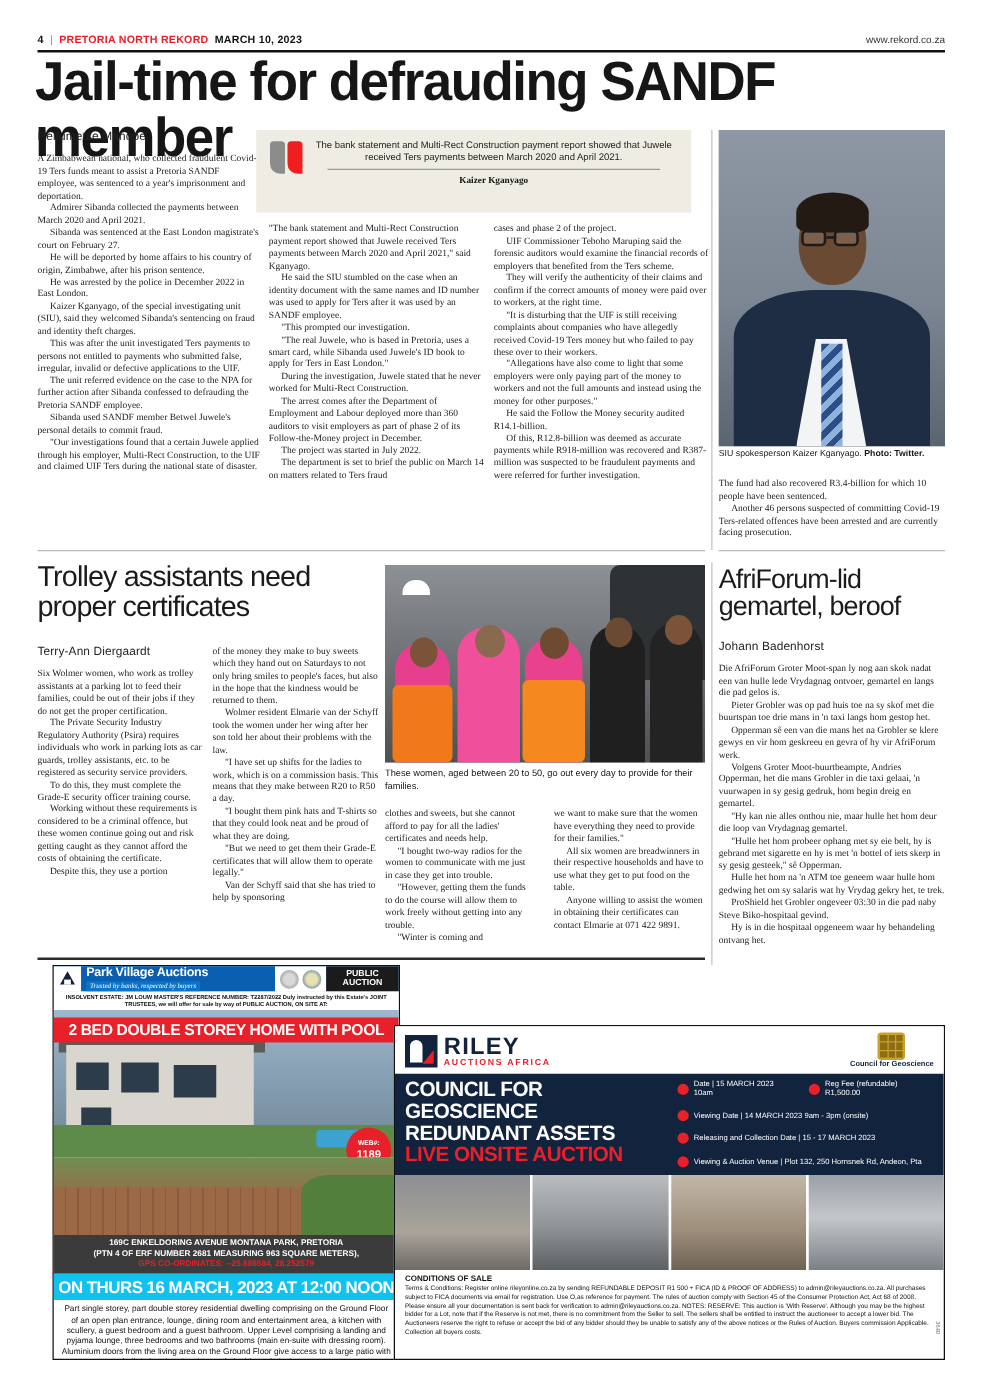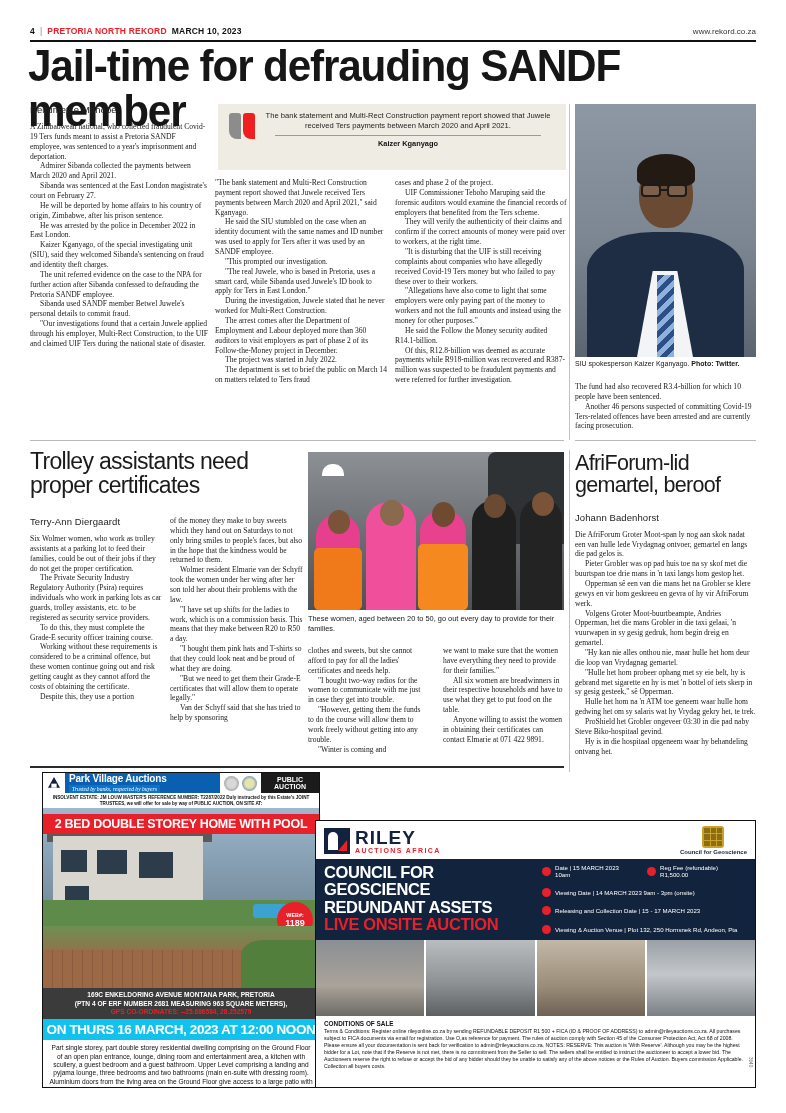--- a/index.html
+++ b/index.html
@@ -43,34 +43,34 @@
   }
 
   
   .col { position:absolute; }
   .body-text { font-family:"Liberation Serif", serif; font-size:7.6px; line-height:1.30; text-align:left; color:#1a1a1a;}
   .body-text p { margin:0; text-indent:10px; }
   .body-text p.first { text-indent:0; }
 
   
   .pullquote {
-    position:absolute; left:218px; top:104px; width:348px; height:66px;
+    position:absolute; left:205px; top:104px; width:348px; height:66px;
     background:#efece4; display:flex; align-items:flex-start; padding:7px 10px 4px 8px;
   }
   .pq-mark { position:relative; width:34px; flex:0 0 34px; height:30px; margin-top:2px;}
   .pq-mark .g, .pq-mark .r { position:absolute; top:0; width:12px; height:26px; }
   .pq-mark .g { left:3px; background:#8c8c8c; border-radius:3px 3px 0 8px;}
   .pq-mark .r { left:17px; background:#f01f1f; border-radius:3px 3px 0 8px;}
   .pq-body { flex:1; }
   .pq-text {
     font-family:"Liberation Sans", sans-serif; font-size:7.6px; line-height:1.32;
     text-align:center; color:#1d1d1d;
   }
   .pq-hr { margin:4px auto 3px; width:90%; height:1px; background:#9a9a9a; }
-  .pq-attr { font-family:Liberation Sans, sans-serif; font-size:7.4px; font-weight:bold; text-align:center; color:#111;}
+  .pq-attr { font-family:Liberation Serif, serif; font-size:7.4px; font-weight:bold; text-align:center; color:#111;}
 
   
   .photo-main {
     position:absolute; left:575px; top:104px; width:181px; height:253px;
     background: linear-gradient(160deg,#7d8793 0%,#5f6a76 40%,#3e4750 100%);
     overflow:hidden;
   }
   .pm-wall { position:absolute; inset:0; background:
       linear-gradient(180deg, #8e98a4 0%, #7b8692 55%, #5a6571 100%); }
   .pm-suit { position:absolute; left:12px; bottom:0; width:157px; height:125px;
@@ -226,20 +226,21 @@
 
   <div class="col" style="left:30px; top:104px; width:178px;">
     <div class="byline">Reitumetse Mahope</div>
     <div class="body-text">
       <p class="first">A Zimbabwean national, who collected fraudulent Covid-19 Ters funds meant to assist a Pretoria SANDF employee, was sentenced to a year's imprisonment and deportation.</p>
       <p>Admirer Sibanda collected the payments between March 2020 and April 2021.</p>
       <p>Sibanda was sentenced at the East London magistrate's court on February 27.</p>
       <p>He will be deported by home affairs to his country of origin, Zimbabwe, after his prison sentence.</p>
       <p>He was arrested by the police in December 2022 in East London.</p>
       <p>Kaizer Kganyago, of the special investigating unit (SIU), said they welcomed Sibanda's sentencing on fraud and identity theft charges.</p>
+      <p>This was after the unit investigated Ters payments to persons not entitled to payments who submitted false, irregular, invalid or defective applications to the UIF.</p>
       <p>The unit referred evidence on the case to the NPA for further action after Sibanda confessed to defrauding the Pretoria SANDF employee.</p>
       <p>Sibanda used SANDF member Betwel Juwele's personal details to commit fraud.</p>
       <p>"Our investigations found that a certain Juwele applied through his employer, Multi-Rect Construction, to the UIF and claimed UIF Ters during the national state of disaster.</p>
     </div>
   </div>
 
   <div class="pullquote">
     <div class="pq-mark">
       <span class="g"></span>
         <span class="r"></span>

